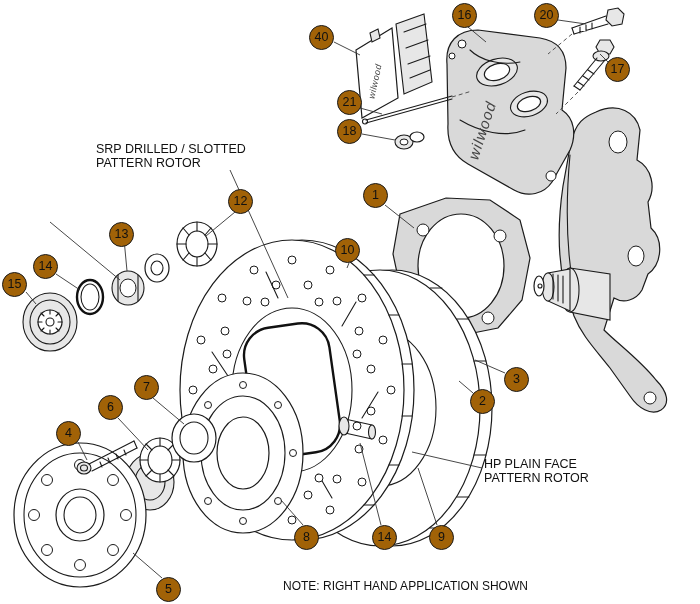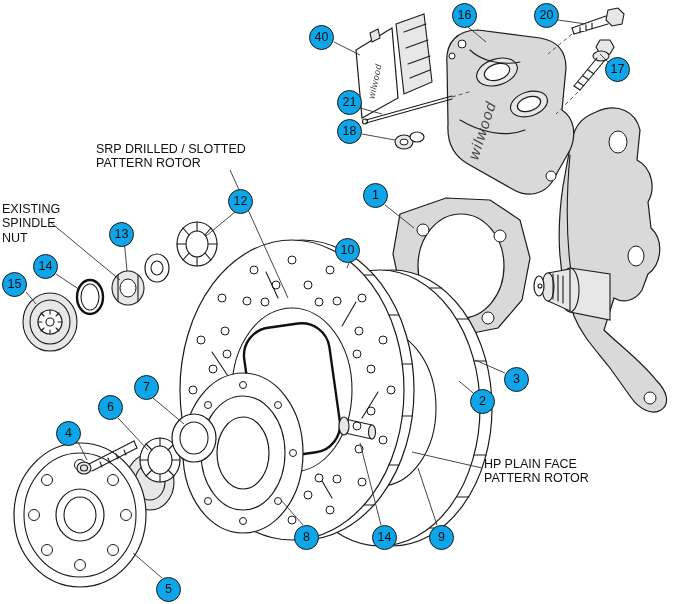--- a/index.html
+++ b/index.html
@@ -1,21 +1,21 @@
 <!DOCTYPE html>
 <html><head>
 <meta charset="utf-8">
 <style>
   html,body{margin:0;padding:0;background:#fff;}
   body{width:700px;height:604px;position:relative;overflow:hidden;
        font-family:"Liberation Sans","DejaVu Sans",sans-serif;color:#111;}
   #stage{position:absolute;left:0;top:0;width:700px;height:604px;}
   svg{position:absolute;left:0;top:0;}
   .balloon{position:absolute;width:23px;height:23px;border:1.4px solid #1b1b1b;
-           border-radius:50%;background:#0ea5e9;display:flex;align-items:center;
+           border-radius:50%;background:#a16207;display:flex;align-items:center;
            justify-content:center;font-size:12.5px;line-height:1;z-index:5;}
   .lbl{position:absolute;white-space:pre-line;font-size:12.5px;line-height:1.15;z-index:4;}
   .lbl.center{text-align:left;}
   .note{position:absolute;font-size:12px;z-index:4;}
   .ln{stroke:#1b1b1b;fill:none;stroke-width:1.1;stroke-linecap:round;}
   .thick{stroke:#111;fill:none;stroke-width:2.4;stroke-linecap:round;}
   .metal{fill:#d9d9d9;stroke:#1b1b1b;stroke-width:1.2;}
   .metal2{fill:#e7e7e7;stroke:#1b1b1b;stroke-width:1.1;}
   .white{fill:#ffffff;stroke:#1b1b1b;stroke-width:1.2;}
   .hole{fill:#ffffff;stroke:#1b1b1b;stroke-width:1;}
@@ -357,19 +357,17 @@
     </div>
 <div class="balloon" style="left:372px;top:525px">
       <span>14</span>
     </div>
 <div class="balloon" style="left:429px;top:525px">
       <span>9</span>
     </div>
 
 <div class="lbl center" style="left:96px;top:142px;width:178px">SRP DRILLED / SLOTTED
 PATTERN ROTOR</div>
-<div class="lbl" style="left:2px;top:202px">EXISTING
-SPINDLE
-NUT</div>
 <div class="lbl" style="left:484px;top:457px">HP PLAIN FACE
 PATTERN ROTOR</div>
+<div class="note" style="left:283px;top:579px">NOTE: RIGHT HAND APPLICATION SHOWN</div>
 
 </div>
 
 </body></html>

